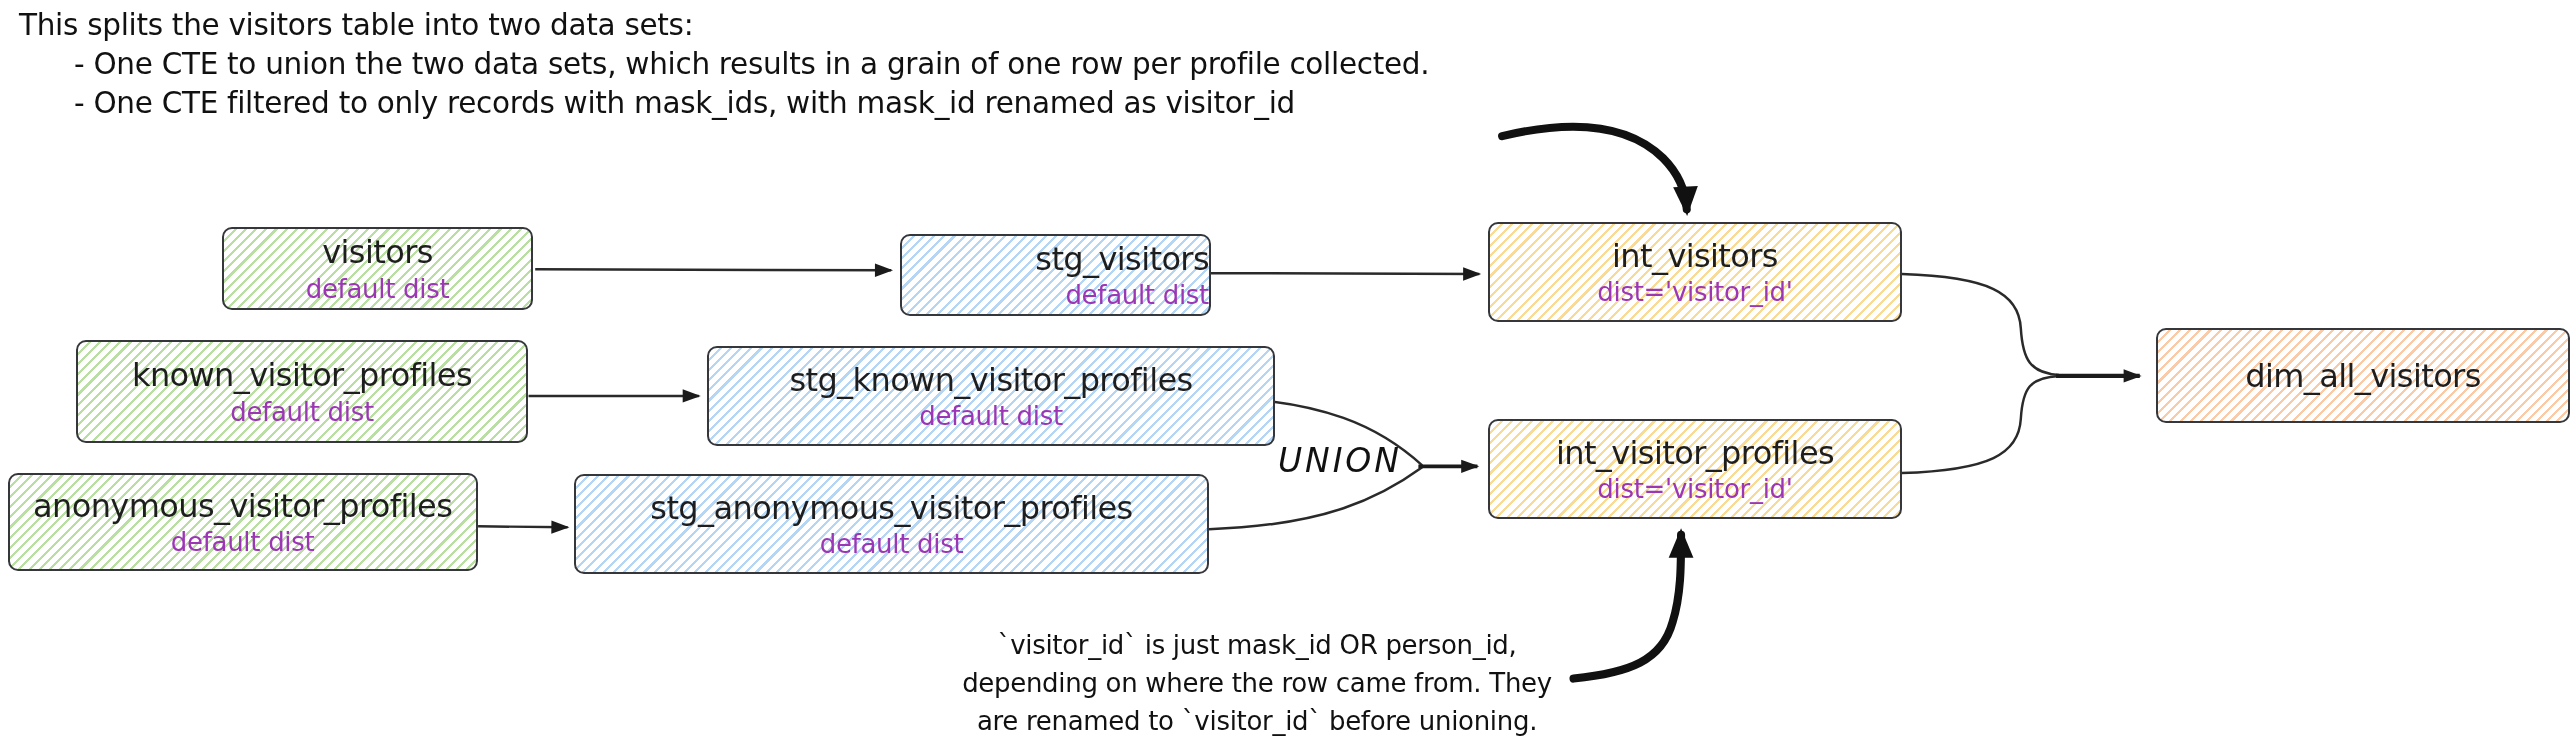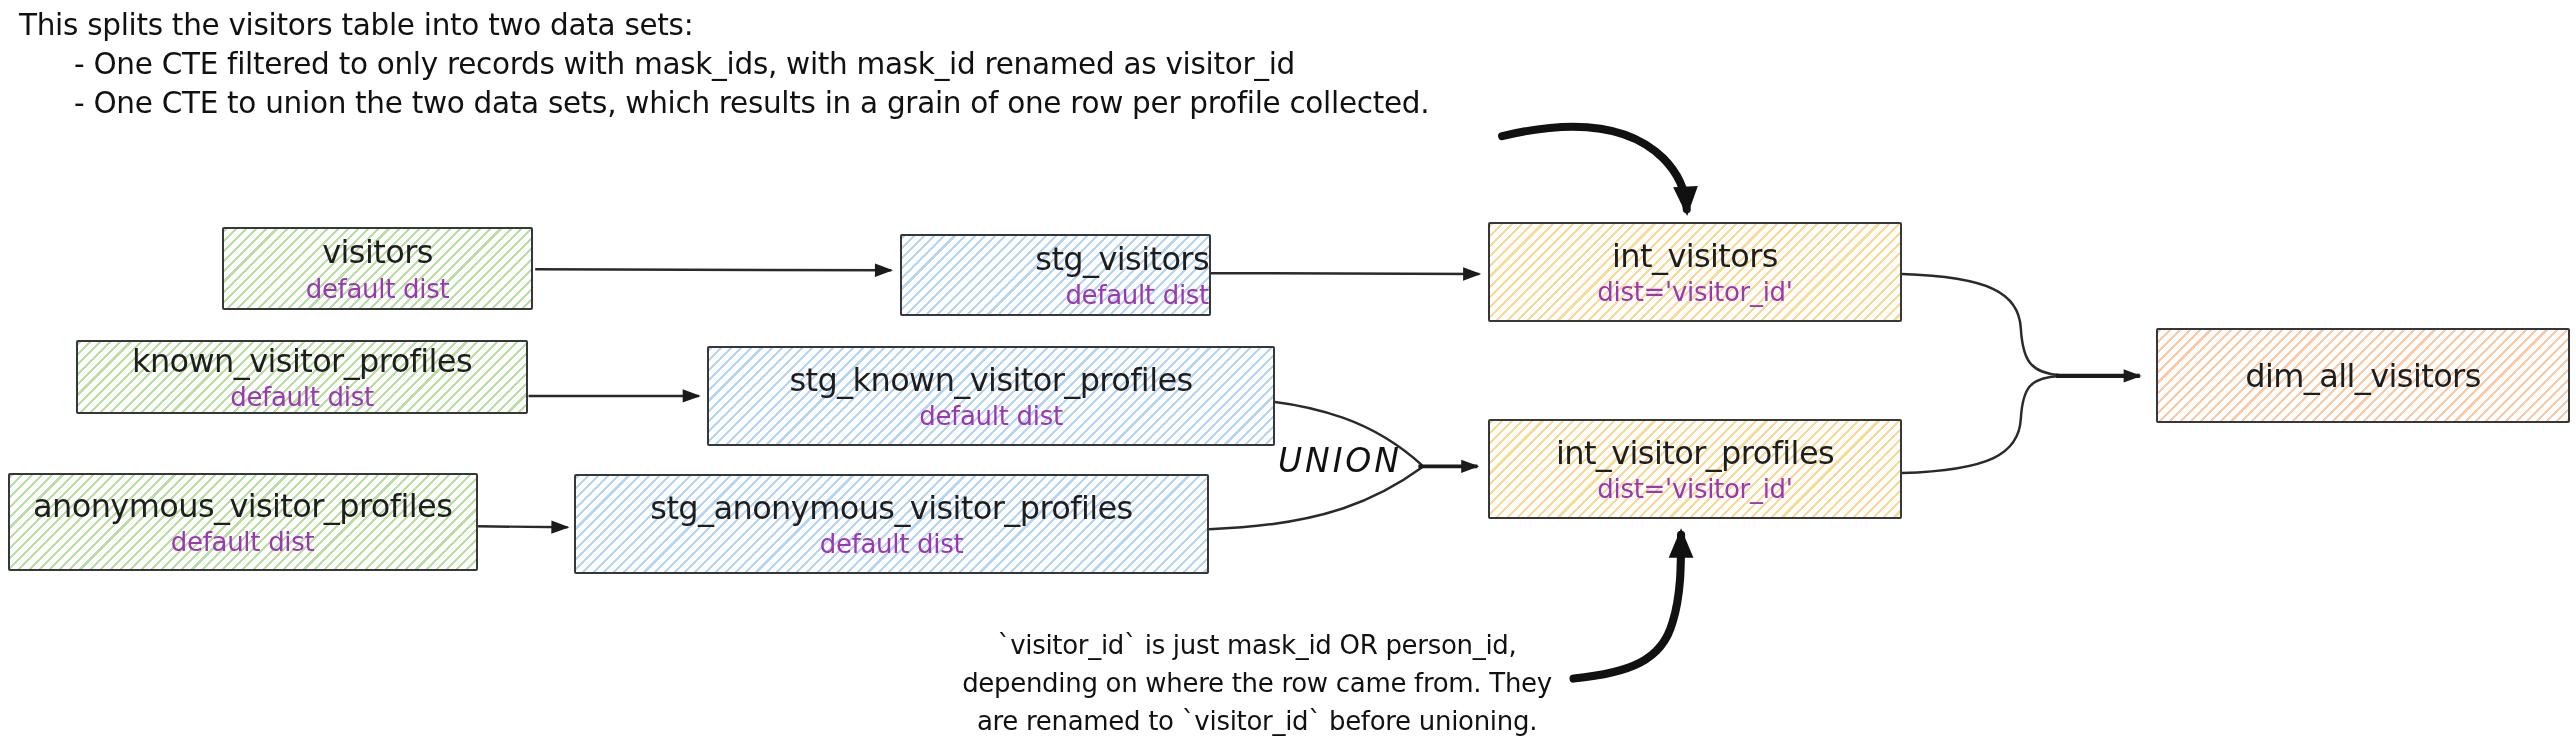--- a/index.html
+++ b/index.html
@@ -3,34 +3,34 @@
 <meta charset="utf-8">
 <style>
   html,body{margin:0;padding:0;background:#ffffff;}
   body{width:2576px;height:749px;position:relative;overflow:hidden;
        font-family:"DejaVu Sans","Liberation Sans",sans-serif;color:#1f1f1f;}
 
   .canvas{position:absolute;inset:0;}
 
   svg.wires{position:absolute;left:0;top:0;z-index:1;}
 
-  .node{position:absolute;z-index:2;border:2.4px solid #35373b;border-radius:2px;
+  .node{position:absolute;z-index:2;border:2.4px solid #35373b;border-radius:10px;
         display:flex;flex-direction:column;align-items:center;justify-content:center;
         gap:2.9px;box-sizing:border-box;background-color:#fff;}
   .node .title{font-size:32px;letter-spacing:-0.6px;color:#1e1e1e;white-space:nowrap;}
   .node .sub{font-size:26px;letter-spacing:-0.3px;color:#9c36b5;white-space:nowrap;}
 
   
   .green {background-image:repeating-linear-gradient(135deg, rgba(128,196,84,.55) 0 2.2px, rgba(0,0,0,0) 2.2px 7.2px);}
   .blue  {background-image:repeating-linear-gradient(135deg, rgba(108,172,236,.5) 0 2.2px, rgba(0,0,0,0) 2.2px 7.2px);}
   .gold  {background-image:repeating-linear-gradient(135deg, rgba(246,194,78,.6) 0 2.2px, rgba(0,0,0,0) 2.2px 7.2px);}
   .orange{background-image:repeating-linear-gradient(135deg, rgba(247,158,92,.55) 0 2.2px, rgba(0,0,0,0) 2.2px 7.2px);}
 
   #n-visitors   {left:222px; top:227px; width:311px; height:83px;}
-  #n-known      {left:76px;  top:340px; width:452px; height:74px;}
+  #n-known      {left:76px;  top:340px; width:452px; height:103px;}
   #n-anon       {left:7.6px;   top:473px; width:470px; height:98px;text-align:right;}
   #n-stg-visitors{left:900px; top:234px; width:311px; height:82px;align-items:flex-end;}
   #n-stg-known  {left:707px; top:346px; width:568px; height:100px;}
   #n-stg-anon   {left:574px; top:474px; width:635px; height:100px;}
   #n-int-visitors{left:1488px;top:222px; width:414px; height:100px;}
   #n-int-profiles{left:1488px;top:419px; width:414px; height:100px;}
   #n-dim        {left:2156px;top:328px; width:414px; height:95px;text-align:right;}
 
   .note{position:absolute;z-index:3;font-size:29.5px;line-height:39px;letter-spacing:-0.3px;color:#111;}
   .top-note{left:19px;top:5.7px;white-space:nowrap;}
@@ -67,22 +67,22 @@
     <path d="M1998,288 C2090,291 2121,308 2123,345 C2125,378 2133,392 2163,394" stroke="#2a2a2a" stroke-width="2.6" fill="none"></path>
     <path d="M1998,497 C2090,494 2121,477 2123,440 C2125,407 2133,397 2163,395" stroke="#2a2a2a" stroke-width="2.6" fill="none"></path>
     <path d="M2160,395 L2248,395" stroke="#1b1b1b" stroke-width="4.5" fill="none" marker-end="url(#ah)"></path>
 
     <path d="M1578,143 C1645,127 1708,128 1747,166 C1764,183 1771,202 1772,220" stroke="#111" stroke-width="8.5" stroke-linecap="round" fill="none" marker-end="url(#ahBig)"></path>
     <path d="M1653,713 C1712,707 1746,694 1757,654 C1766,626 1766,594 1766,562" stroke="#111" stroke-width="8.5" stroke-linecap="round" fill="none" marker-end="url(#ahBig)"></path>
   </svg>
 
   <div class="note top-note">
     <div>This splits the visitors table into two data sets:</div>
+    <div class="bullet">- One CTE to union the two data sets, which results in a grain of one row per profile collected.</div>
     <div class="bullet">- One CTE filtered to only records with mask_ids, with mask_id renamed as visitor_id</div>
-    <div class="bullet">- One CTE to union the two data sets, which results in a grain of one row per profile collected.</div>
   </div>
 
   <div class="node green" id="n-visitors">
     <span class="title">visitors</span>
     <span class="sub">default dist</span>
   </div>
   <div class="node green" id="n-known">
     <span class="title">known_visitor_profiles</span>
     <span class="sub">default dist</span>
   </div>

